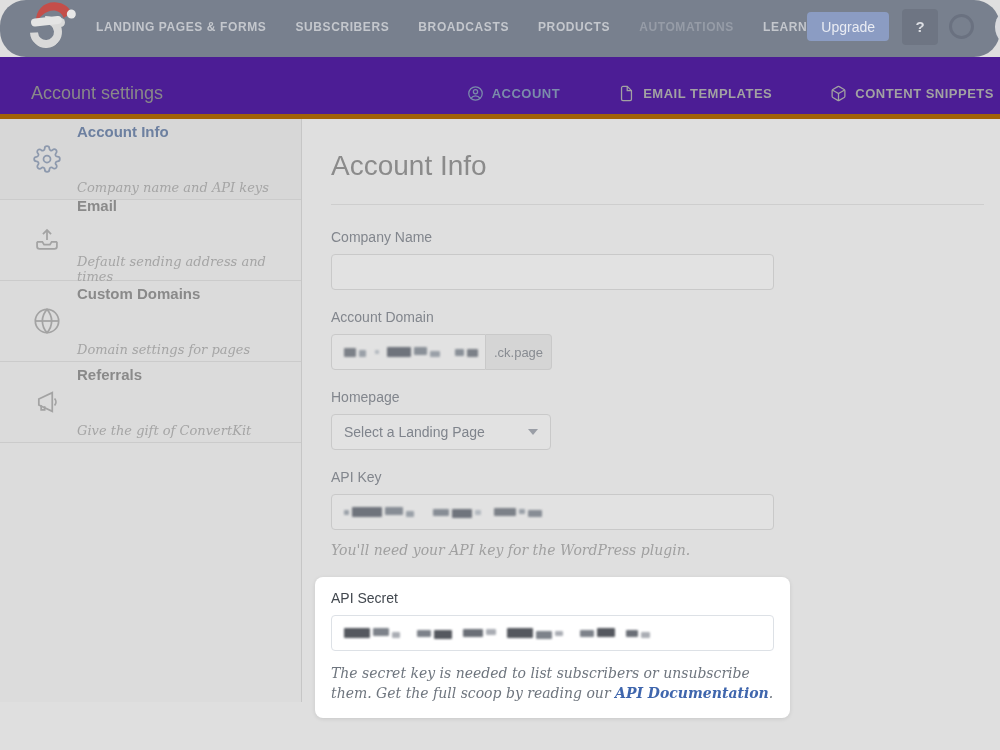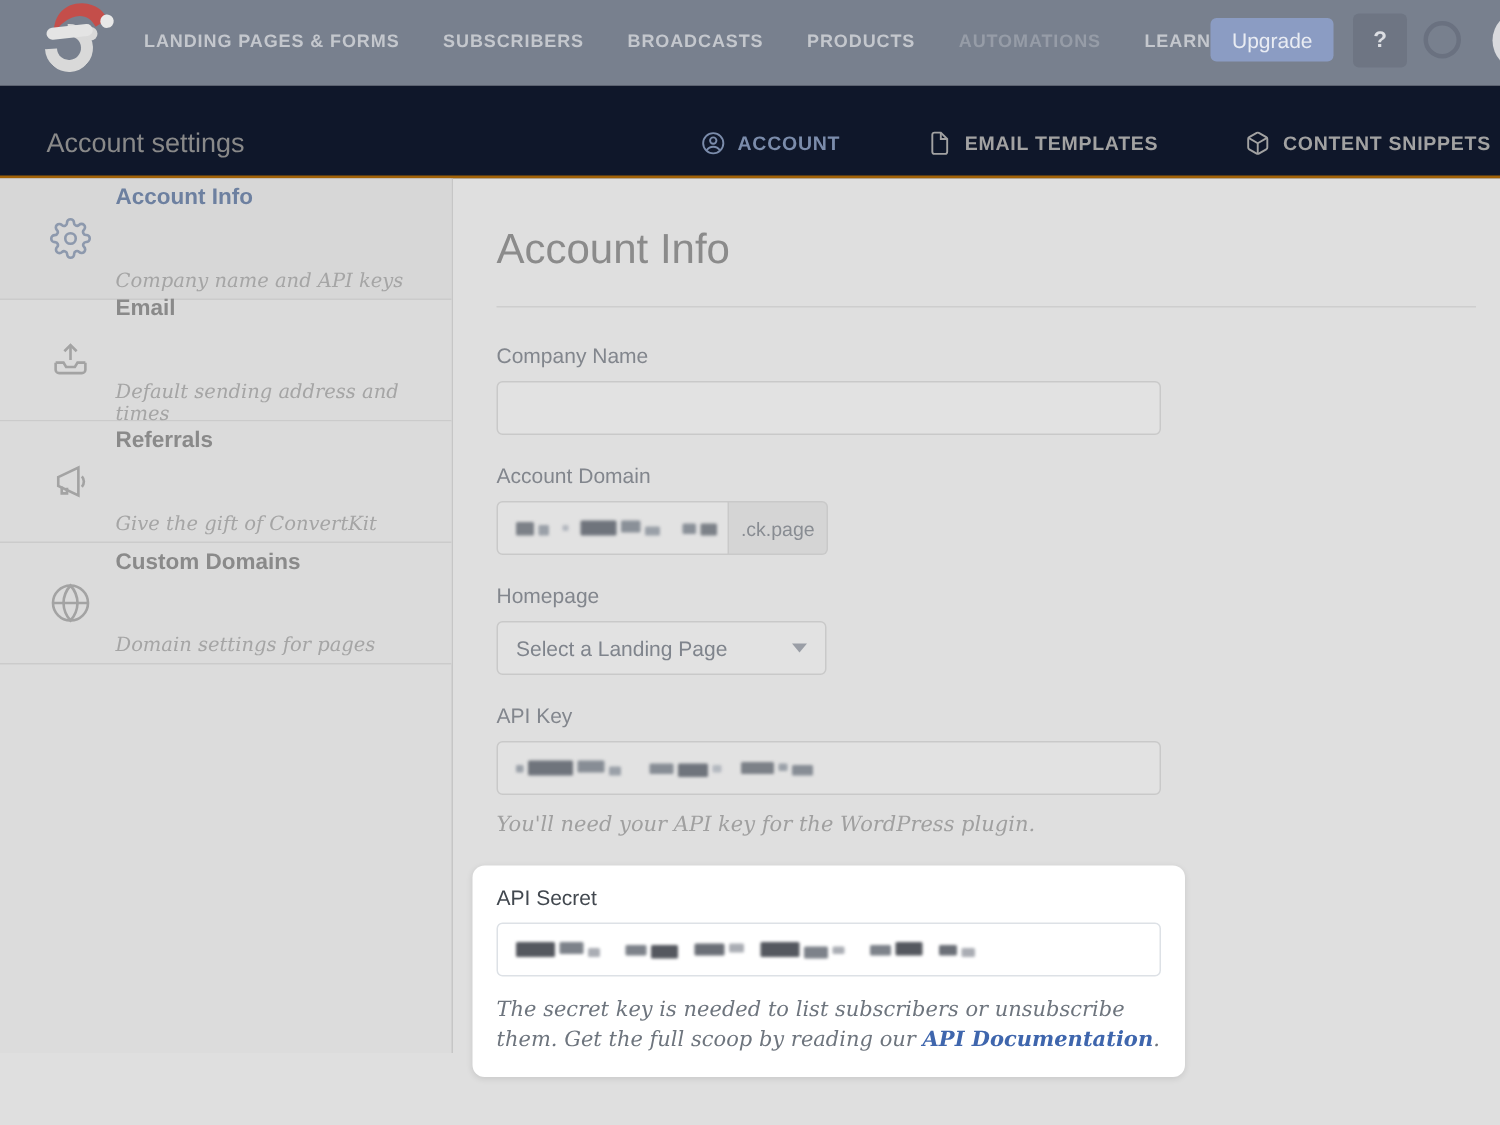--- a/index.html
+++ b/index.html
@@ -1,20 +1,20 @@
 <!DOCTYPE html>
 <html><head>
 <meta charset="utf-8">
 <style>
   * { box-sizing: border-box; margin: 0; padding: 0; }
   html,body { width:1000px; height:750px; overflow:hidden; }
   body { font-family: "Liberation Sans", sans-serif; background:#dfdfdf; position:relative; }
 
   
-  .topnav { height:57px; background:#78808e; display:flex; align-items:center; padding:0 14px 4px 26px; }
+  .topnav { height:57px; background:#78808e; display:flex; align-items:center; padding:0 14px 4px 26px;border-radius:26px; }
   .logo { position:relative; width:54px; height:50px; margin-right:16px; flex:none; cursor:pointer; }
   .swirl { position:absolute; left:4px; top:14px; width:32px; height:32px; border:8px solid #d9d9d9;
            border-radius:50%; border-top-color:transparent; transform:rotate(-48deg); }
   .swirl-dot { position:absolute; left:30px; top:16px; width:9px; height:9px; background:#d9d9d9; border-radius:50%; }
   .hat { position:absolute; left:2px; top:-4px; width:50px; height:28px; transform:rotate(-6deg); }
   .nav-items { display:flex; align-items:center; gap:29px; }
   .nav-item { font-size:12px; font-weight:bold; letter-spacing:.6px; color:#c4c7cd; text-decoration:none; cursor:pointer; white-space:nowrap; }
   .nav-item.dim { color:#969ca7; }
   .nav-right { margin-left:auto; display:flex; align-items:center; }
   .upgrade-btn { background:#8b9cc3; color:#e9ecf3; border:none; border-radius:4px; font-family:inherit;
@@ -23,21 +23,21 @@
               border-radius:4px; font-size:15px; font-weight:bold; font-family:inherit; cursor:pointer; }
   .ring { margin-left:11px; width:25px; height:25px; border:3px solid #6a7180; border-radius:50%; cursor:pointer; }
   .avatar { margin-left:21px; width:40px; height:40px; border-radius:50%; background:#d9dade; overflow:hidden; position:relative; cursor:pointer; }
 
   
   .banner { height:48px; background:#ddd8c4; display:flex; align-items:center; justify-content:center;
             font-size:15px; color:#97906f; }
   .banner a { color:#8f8863; text-decoration:none; cursor:pointer; }
 
   
-  .page-header { height:62px; background:#0f172a; border-bottom:2px solid #a16207; display:flex;
+  .page-header { height:62px; background:#4c1d95; border-bottom:5px solid #a16207; display:flex;
                  align-items:center; justify-content:space-between; padding:16px 6px 0 31px; }
   .page-title { font-size:18px; font-weight:400; color:#898989; }
   .tabs { display:flex; align-items:center; gap:58px; }
   .tab { display:flex; align-items:center; gap:8px; font-size:13px; font-weight:bold; letter-spacing:.5px;
          color:#a2a2a2; text-decoration:none; cursor:pointer; white-space:nowrap; }
   .tab svg { width:17px; height:17px; stroke:#a2a2a2; }
   .tab.active { color:#7b8cab; }
   .tab.active svg { stroke:#7b8cab; }
 
   
@@ -175,41 +175,41 @@
           </svg>
         </span>
         <div class="side-text">
           <div class="side-title">Email</div>
           <div class="side-sub">Default sending address and times</div>
         </div>
       </div>
       <div class="side-item">
         <span class="side-icon">
           <svg viewBox="0 0 24 24" fill="none" stroke-width="1.5">
+            <circle cx="12" cy="12" r="10"></circle>
+              <line x1="2" y1="12" x2="22" y2="12"></line>
+            <path d="M12 2a15.3 15.3 0 0 1 4 10 15.3 15.3 0 0 1-4 10 15.3 15.3 0 0 1-4-10 15.3 15.3 0 0 1 4-10z"></path>
+          </svg>
+        </span>
+        <div class="side-text">
+          <div class="side-title">Custom Domains</div>
+          <div class="side-sub">Domain settings for pages</div>
+        </div>
+      </div>
+      <div class="side-item">
+        <span class="side-icon">
+          <svg viewBox="0 0 24 24" fill="none" stroke-width="1.5">
             <path d="M5 9.5 16.5 4v16L5 14.5z"></path>
             <path d="M7 14.8v4h3v-3.2"></path>
             <path d="M18.5 9a4.5 4.5 0 0 1 0 6"></path>
           </svg>
         </span>
         <div class="side-text">
           <div class="side-title">Referrals</div>
           <div class="side-sub">Give the gift of ConvertKit</div>
-        </div>
-      </div>
-      <div class="side-item">
-        <span class="side-icon">
-          <svg viewBox="0 0 24 24" fill="none" stroke-width="1.5">
-            <circle cx="12" cy="12" r="10"></circle>
-              <line x1="2" y1="12" x2="22" y2="12"></line>
-            <path d="M12 2a15.3 15.3 0 0 1 4 10 15.3 15.3 0 0 1-4 10 15.3 15.3 0 0 1-4-10 15.3 15.3 0 0 1 4-10z"></path>
-          </svg>
-        </span>
-        <div class="side-text">
-          <div class="side-title">Custom Domains</div>
-          <div class="side-sub">Domain settings for pages</div>
         </div>
       </div>
     </aside>
 
     <main class="main">
       <div class="section-title">Account Info</div>
       <hr>
 
       <div class="field">
         <div class="field-label">Company Name</div>

